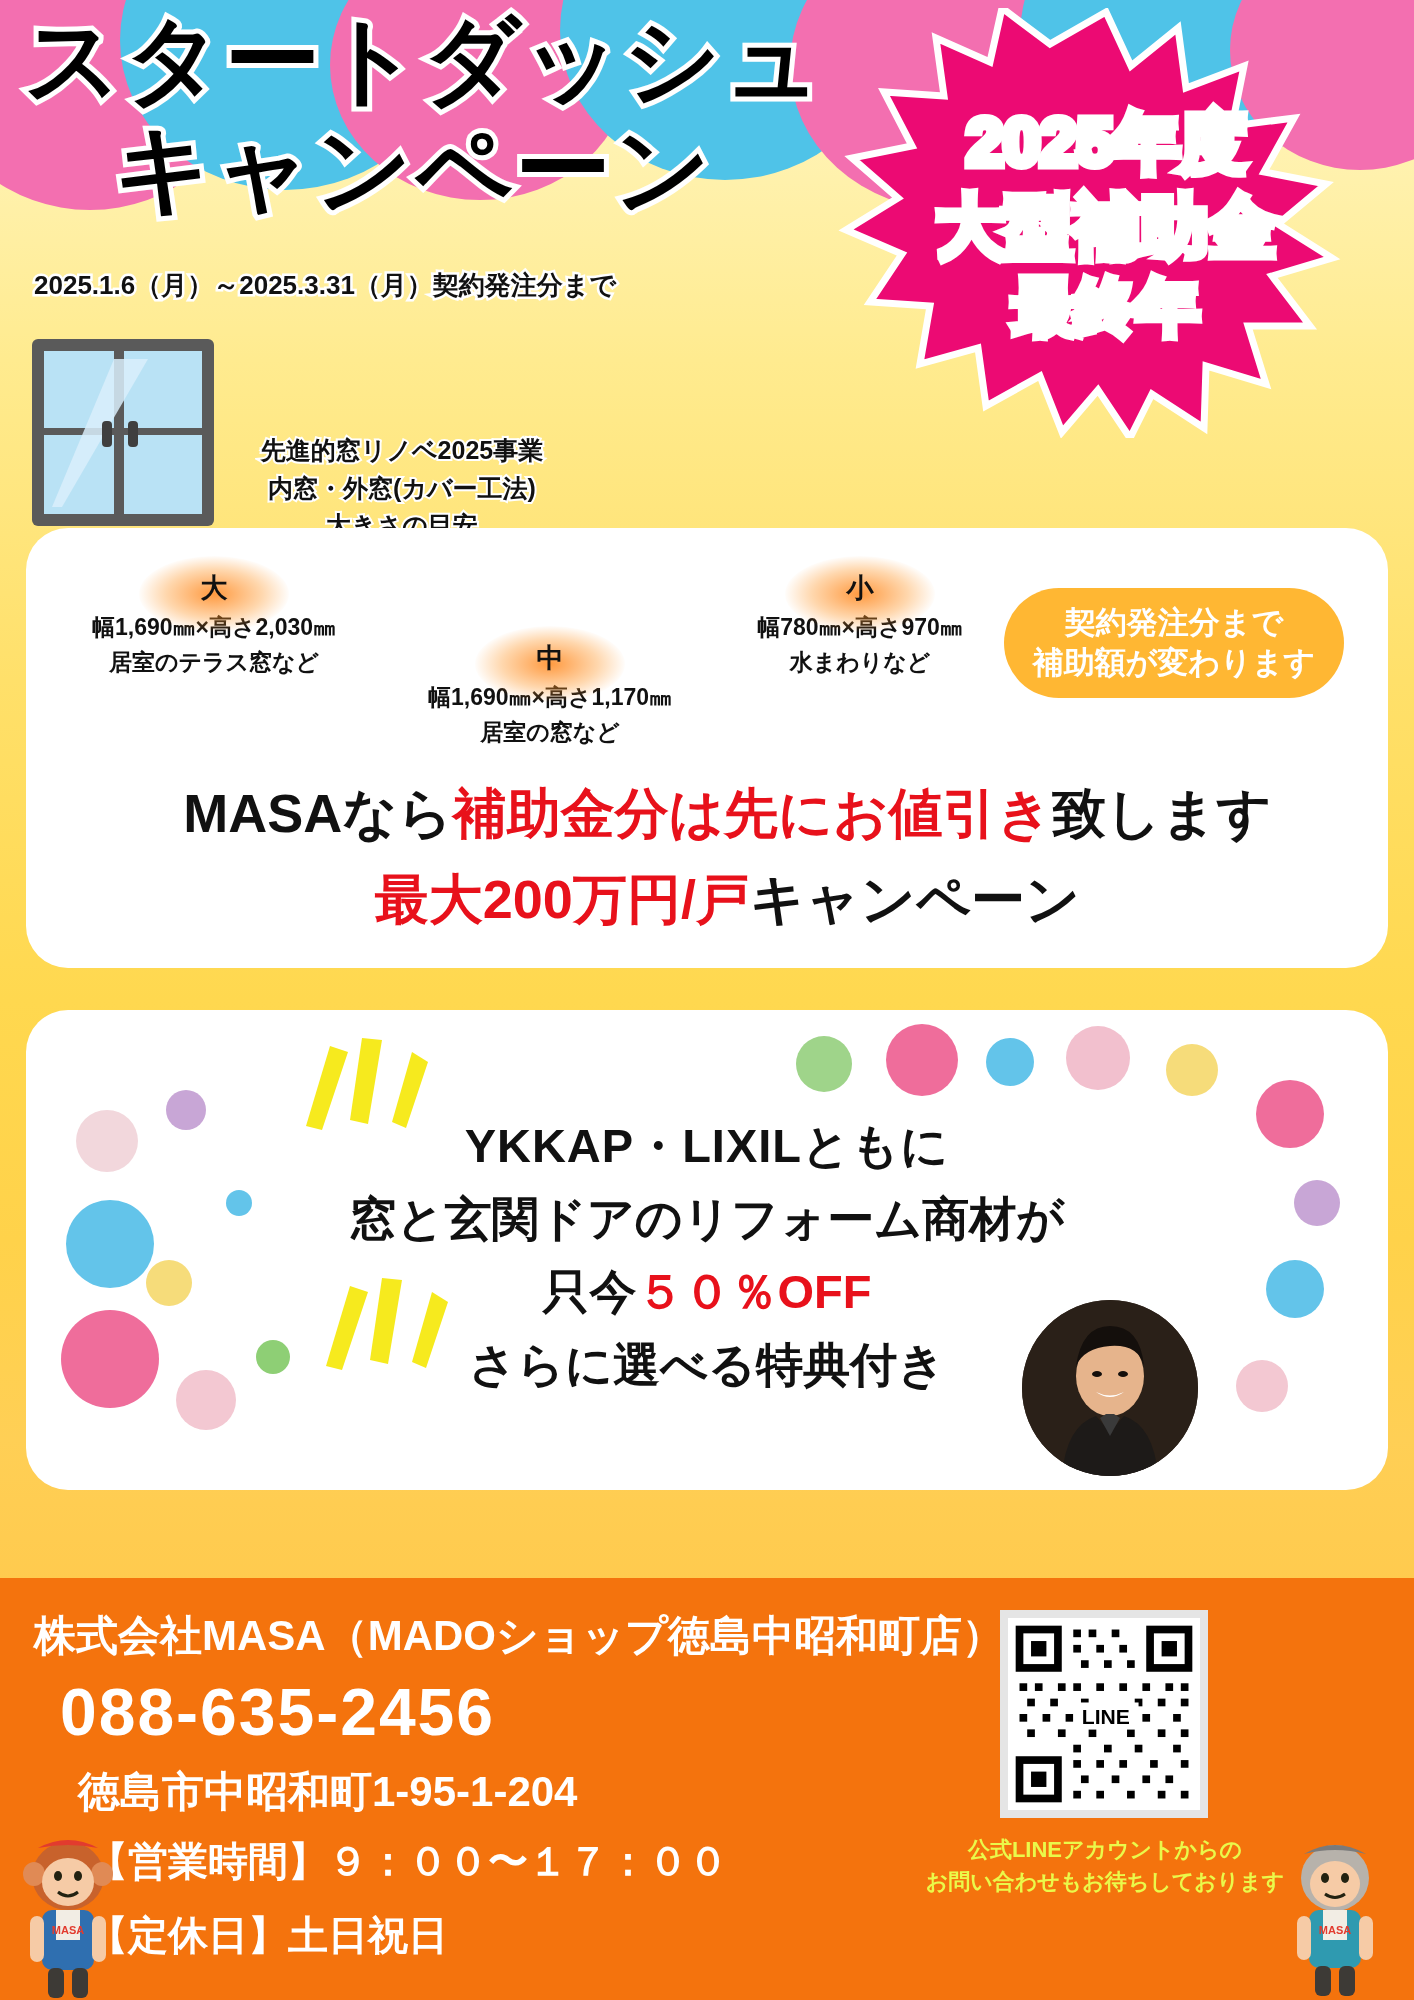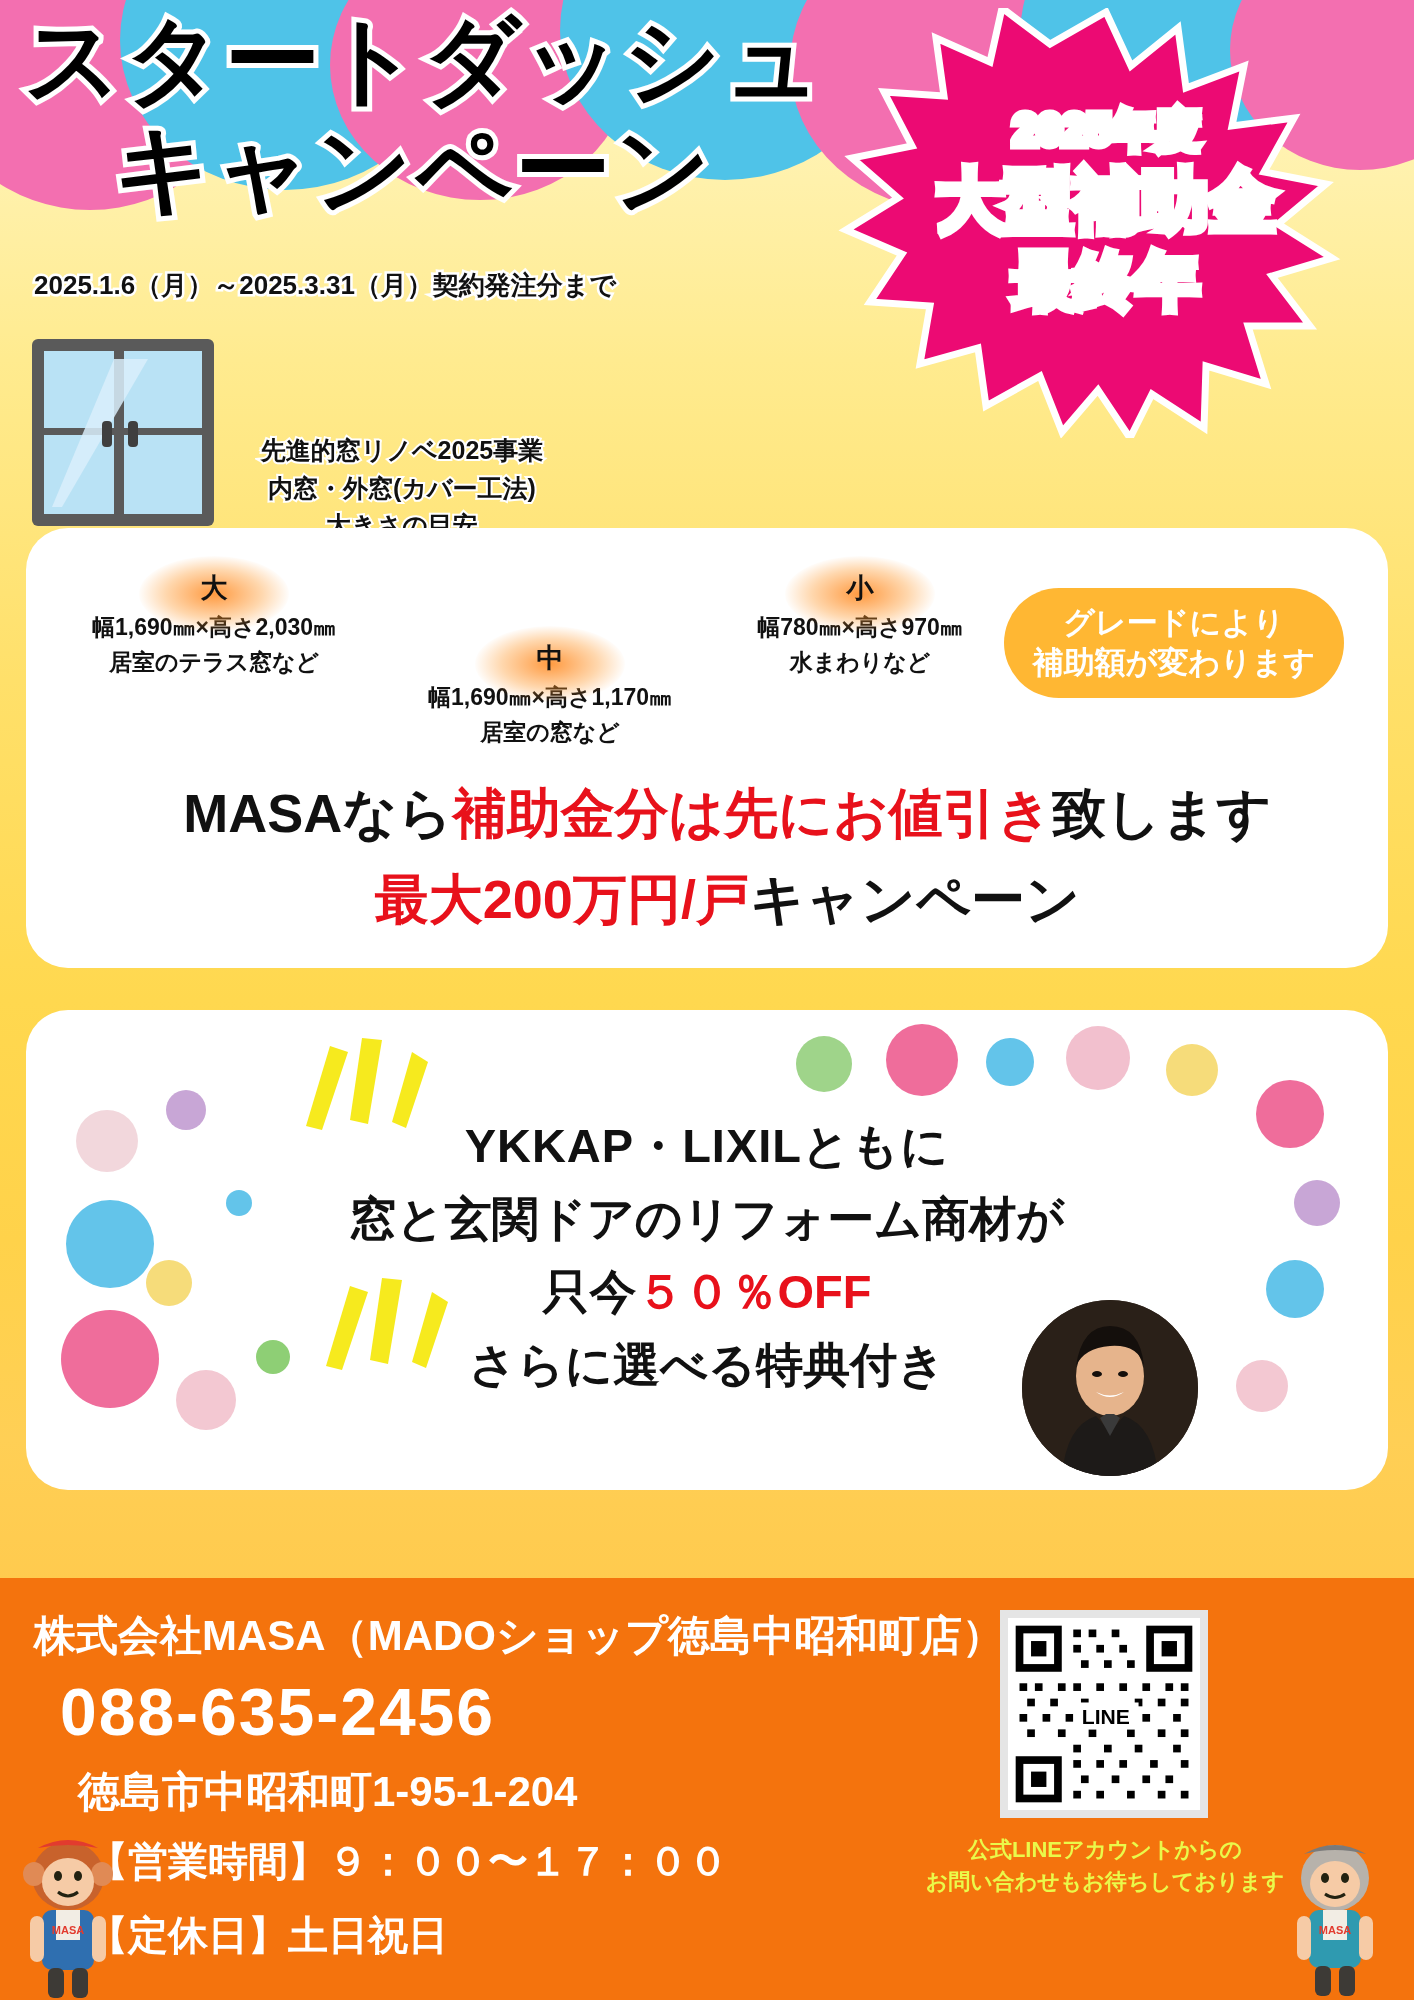--- a/index.html
+++ b/index.html
@@ -61,21 +61,21 @@
     left: 0; top: 96px;
     width: 560px;
     text-align: center;
     color: #fff;
     font-weight: 900;
     line-height: 1.18;
     -webkit-text-stroke: 9px #ffffff;
     paint-order: stroke fill;
   }
   .burst-text span { display: block; color: #fff; }
-  .burst-text .b1 { font-size: 44px; }
+  .burst-text .b1 { font-size: 66px; }
   .burst-text .b2 { font-size: 68px; margin-top: 4px; }
   .burst-text .b3 { font-size: 62px; margin-top: 4px; }
 
   
   .card {
     position: absolute;
     background: #ffffff;
     border-radius: 42px;
   }
   #card-sizes { left: 26px; top: 528px; width: 1362px; height: 440px; }
@@ -279,21 +279,21 @@
   </div>
 
   <div class="size-item" id="size-s">
     <div class="glow"></div>
     <div class="lbl">小</div>
     <div class="dim">幅780㎜×高さ970㎜</div>
     <div class="note">水まわりなど</div>
   </div>
 
   <div class="grade-pill">
-    <div>グレードにより</div>
+    <div>契約発注分まで</div>
     <div>補助額が変わります</div>
   </div>
 
   <div class="slogan" id="slogan1">
     <span class="blk">MASAなら</span><span class="red">補助金分は先にお値引き</span><span class="blk">致します</span>
   </div>
   <div class="slogan" id="slogan2">
     <span class="red">最大200万円/戸</span><span class="blk">キャンペーン</span>
   </div>
 

